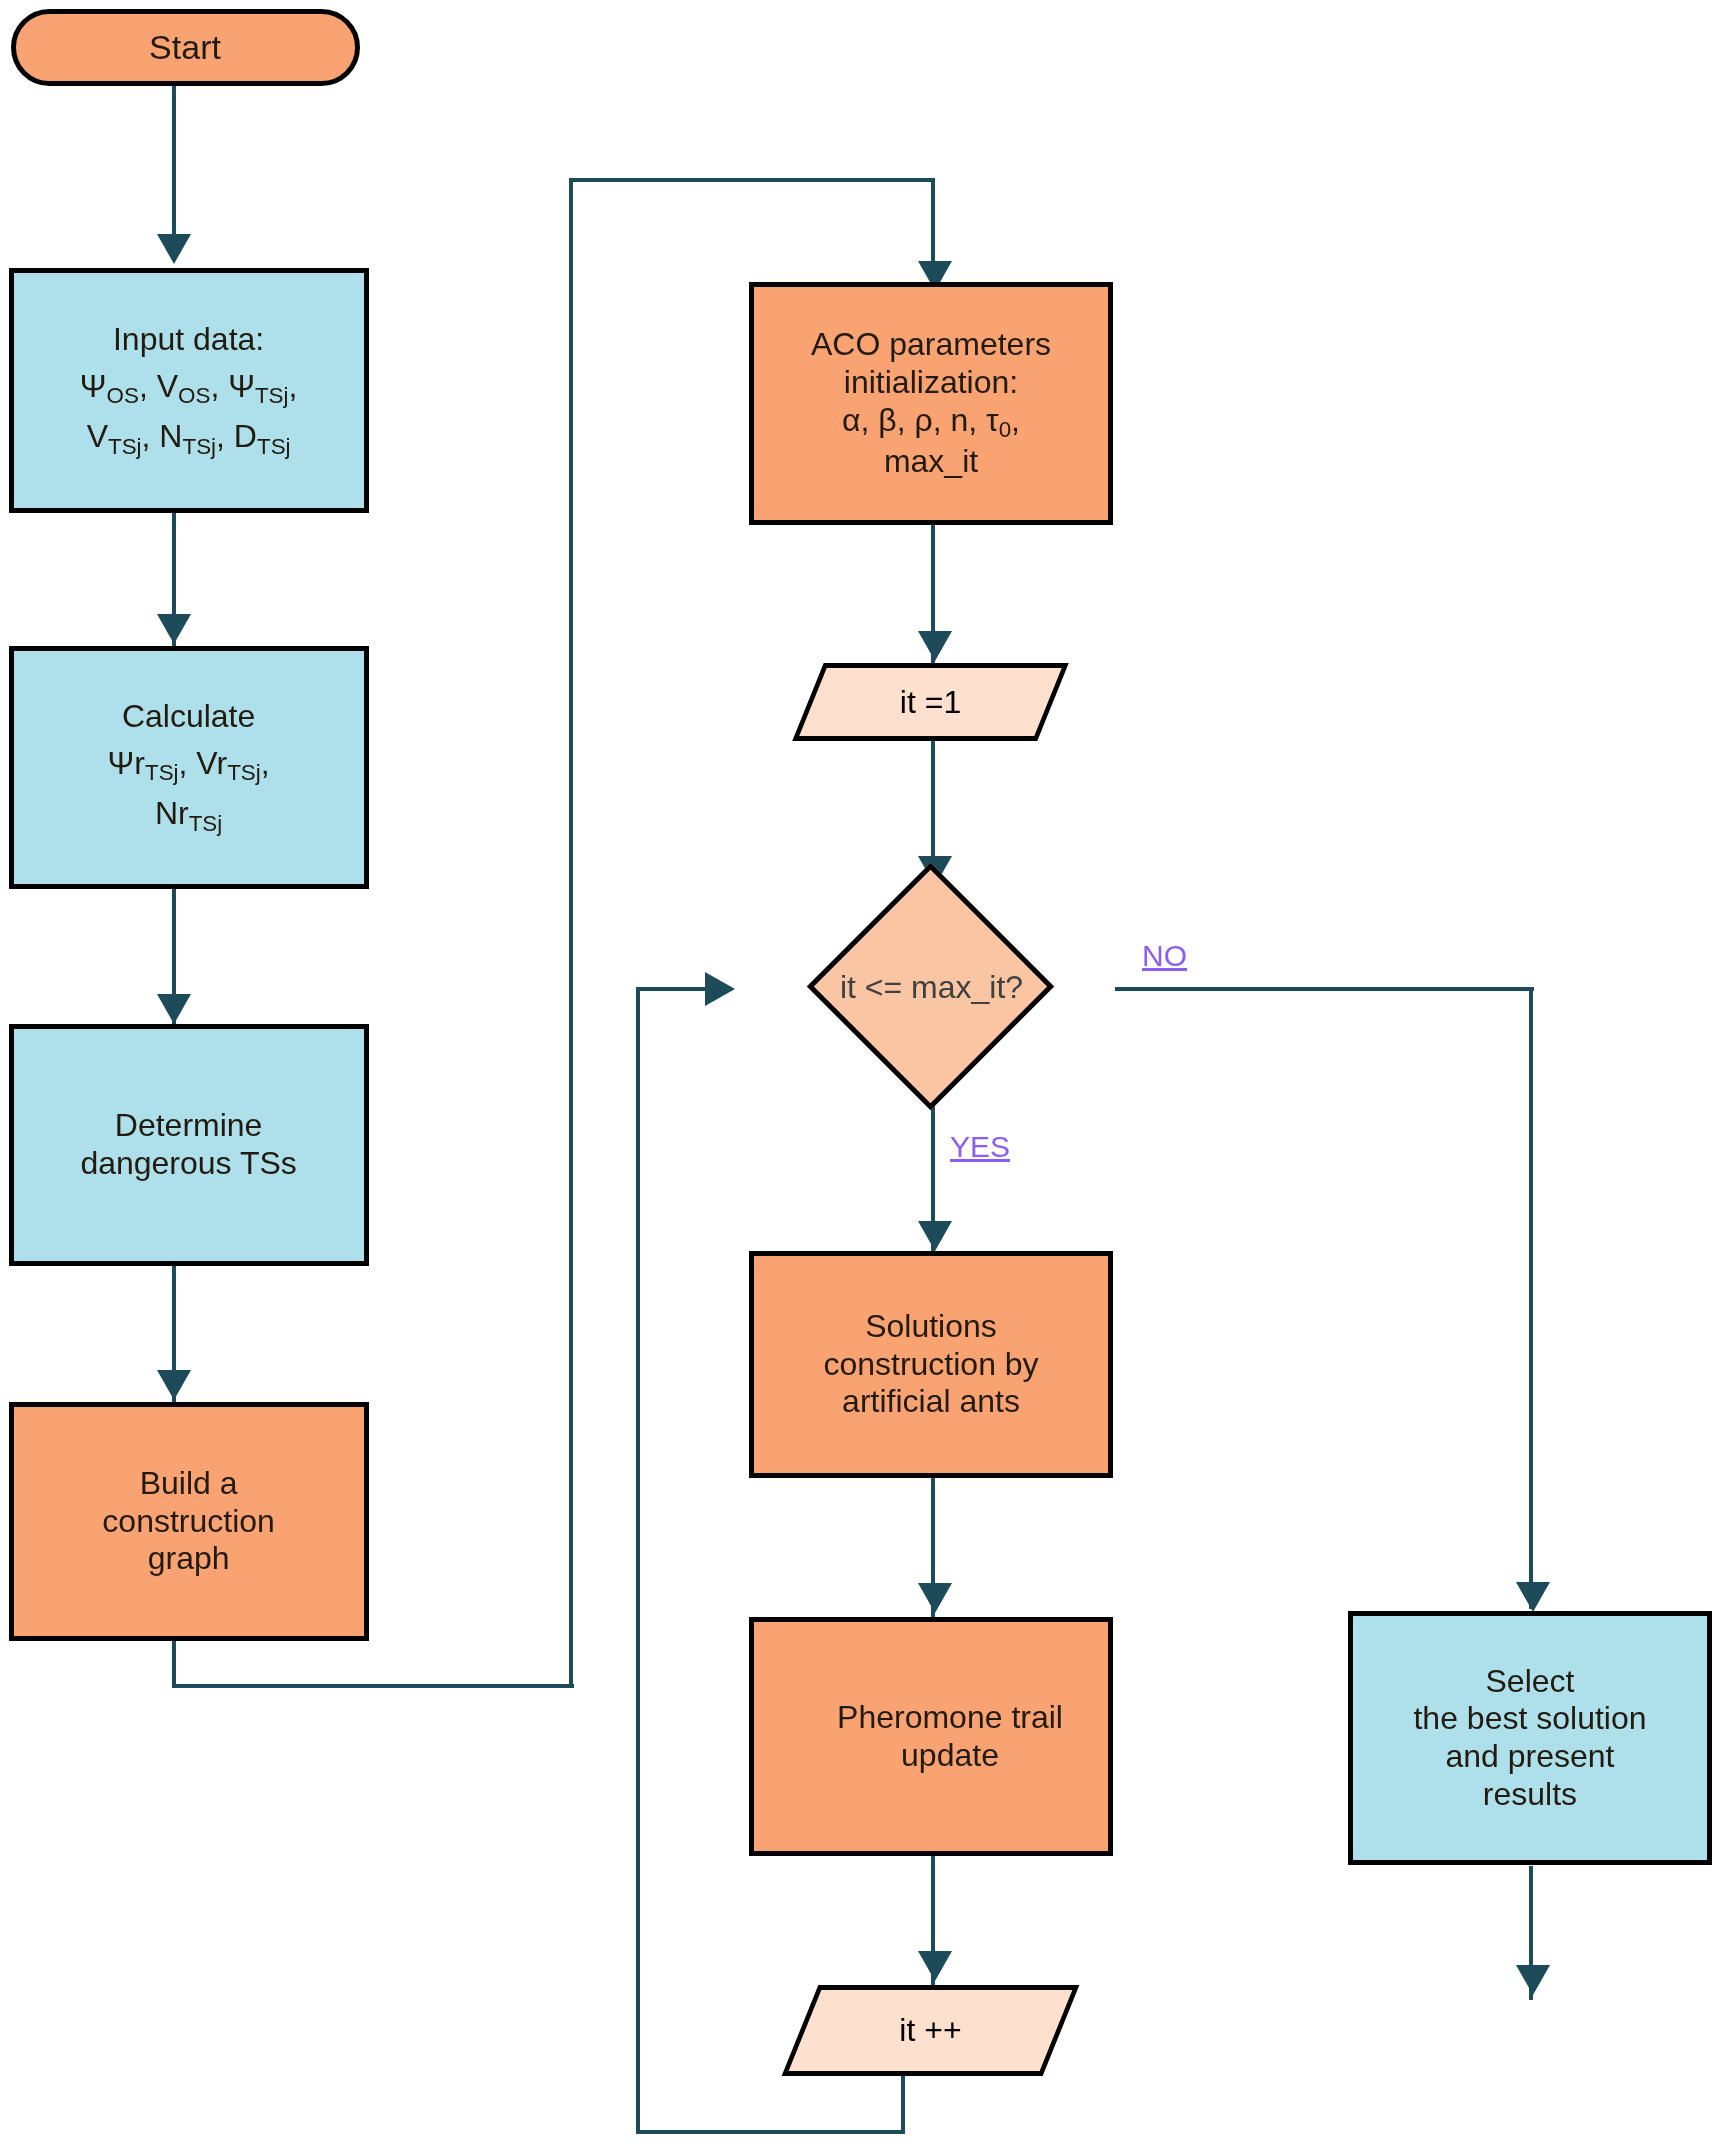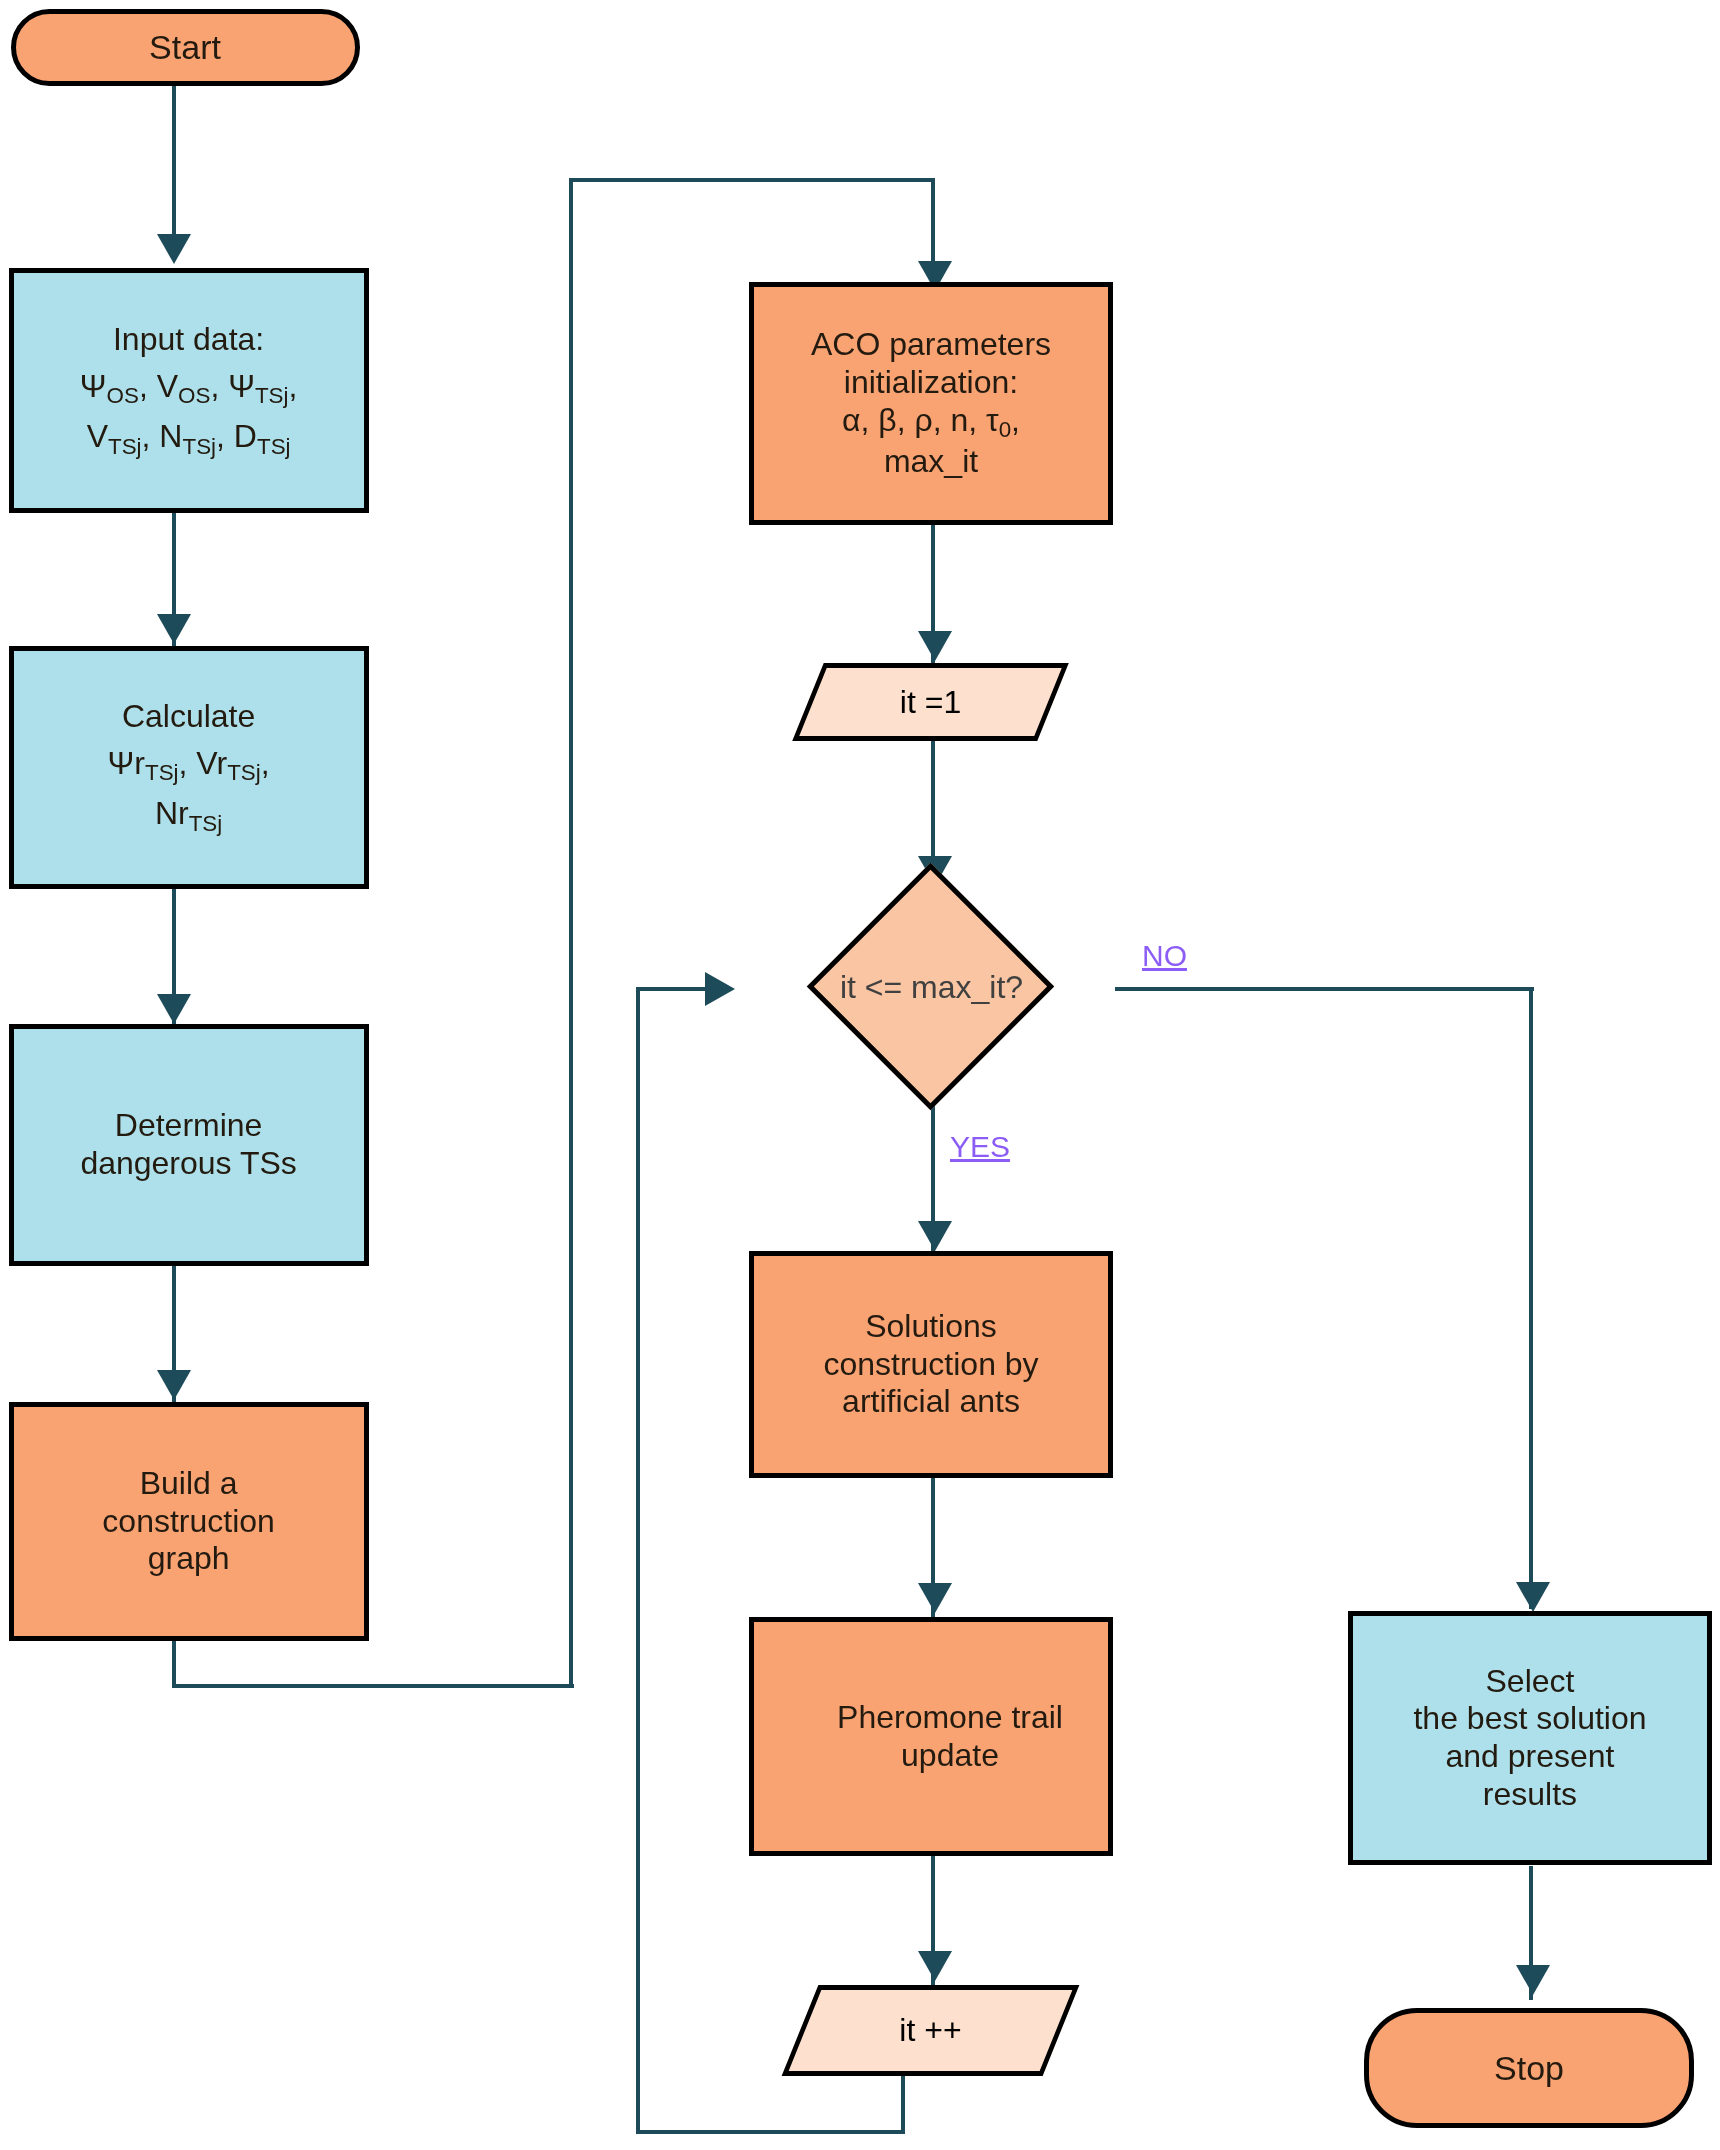--- a/index.html
+++ b/index.html
@@ -191,18 +191,15 @@
   <div class="para" style="left:800px;top:1985px;width:261px;height:91px;"></div>
   <div class="para-label" style="left:800px;top:1985px;width:261px;height:91px;font-size:32px;">it ++</div>
 
   <div class="node proc blue" style="left:1348px;top:1611px;width:364px;height:254px;font-size:32px;">
     <span>Select
 the best solution
 and present
 results</span>
   </div>
 
-  <div class="node term orange" style="left:1364px;top:2008px;width:330px;height:120px;font-size:34px;">
-    <span>Stop</span>
-  </div>
 
 </div>
 
 
 </body></html>

